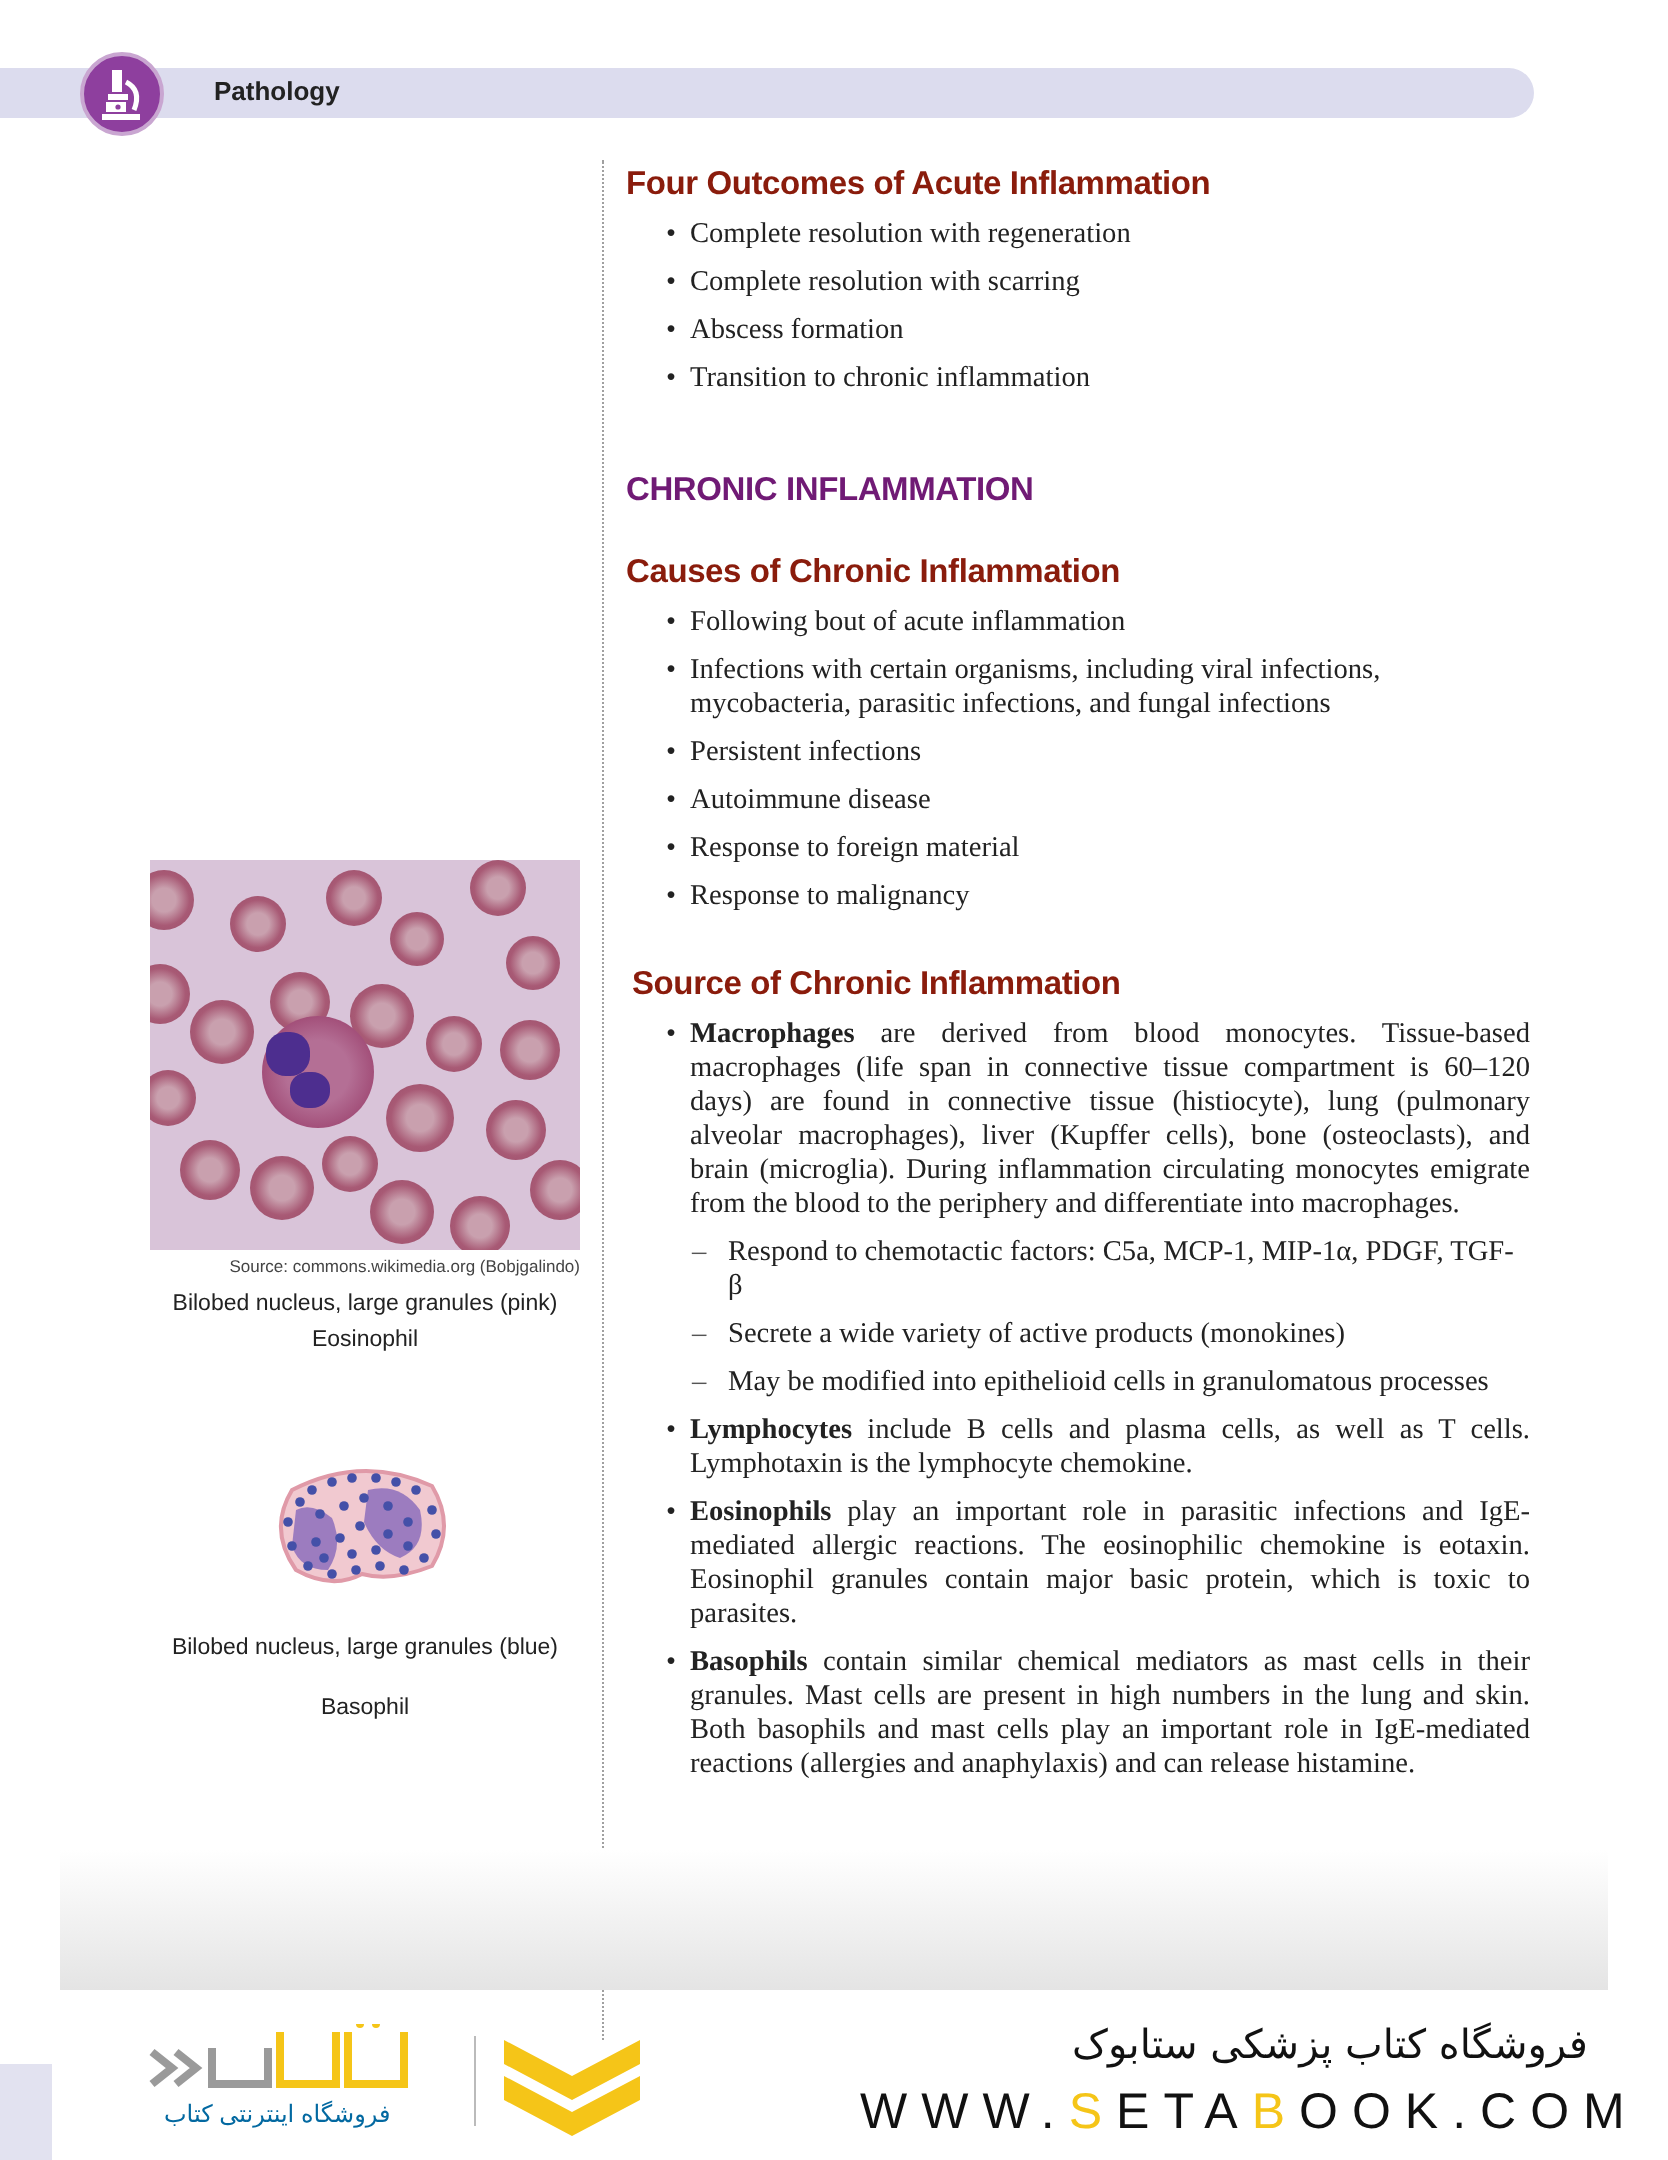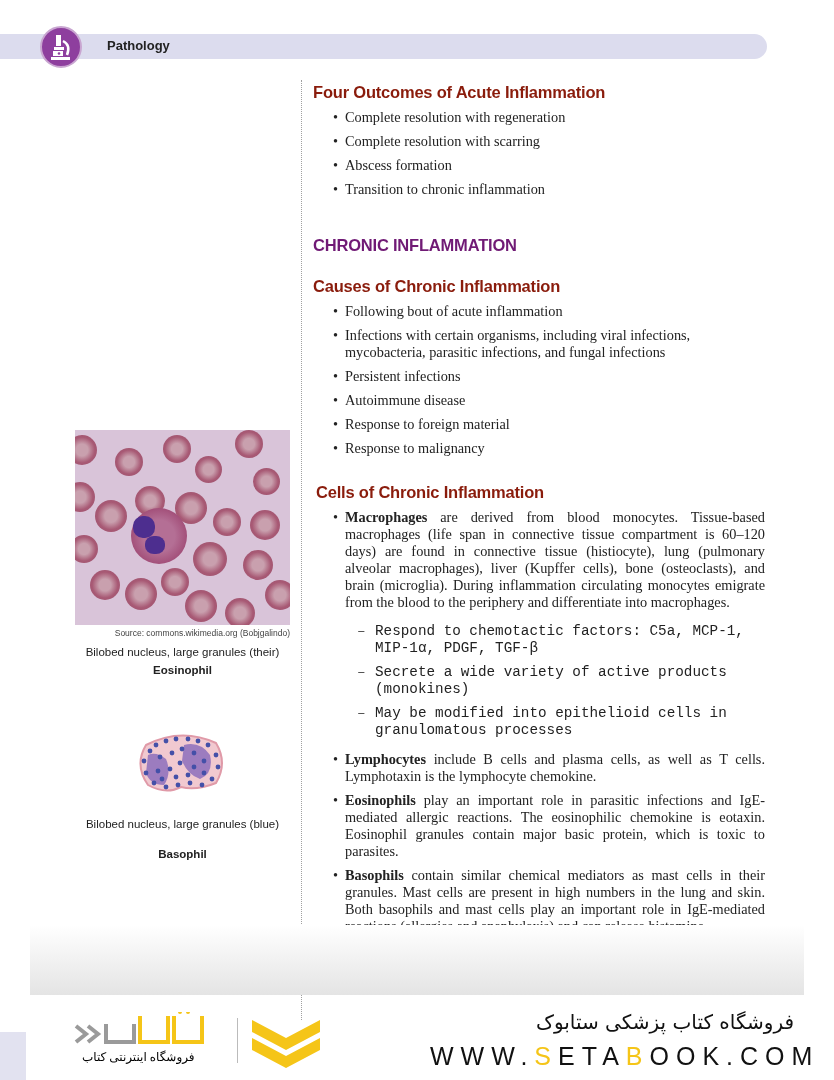--- a/index.html
+++ b/index.html
@@ -16,42 +16,42 @@
 
   .main { position:absolute; left:313px; top:83px; width:452px; }
   .h-sub { font-family:"Liberation Sans", sans-serif; font-weight:bold; color:#8a1c0c; font-size:16.5px;
            margin:0; letter-spacing:-0.2px; }
   .h-main { font-family:"Liberation Sans", sans-serif; font-weight:bold; color:#701a75; font-size:16.5px;
             margin:0; letter-spacing:-0.2px; }
   ul.bullets { list-style:none; margin:0; padding:0; }
   ul.bullets li { position:relative; padding-left:32px; font-size:14.3px; line-height:17px; margin-top:7px; }
   ul.bullets li::before { content:"\2022"; position:absolute; left:20px; top:0; }
   ul.bullets li.para { text-align:justify; }
-  ul.dash { list-style:none; margin:12px; padding:0;font-family:Liberation Mono, monospace; }
+  ul.dash { list-style:none; margin:1px; padding:0; }
   ul.dash li { position:relative; padding-left:50px; font-size:14.3px; line-height:17px; margin-top:7px; }
   ul.dash li::before { content:"\2013"; position:absolute; left:32px; top:0; color:#555; }
   b { font-weight:bold; }
 
   .fig1 { position:absolute; left:75px; top:430px; width:215px; }
   .micro { width:215px; height:195px; background:#d9c4d9; position:relative; overflow:hidden; }
   .rbc { position:absolute; border-radius:50%; background:radial-gradient(circle, #c9a0ae 0 28%, #a85a75 60%, #9a4d69 100%); }
   .src { font-family:"Liberation Sans", sans-serif; font-size:8.5px; color:#444; text-align:right; margin-top:3px; }
   .cap { font-family:"Liberation Sans", sans-serif; font-size:11.5px; color:#222; text-align:center; }
-  .capb { font-family:"Liberation Sans", sans-serif; font-size:11.5px; font-weight:bold; color:#222; text-align:center; }
+  .capb { font-family:"Liberation Sans", sans-serif; font-size:11.5px; font-weight:normal; color:#222; text-align:center; }
 
   .fig2 { position:absolute; left:75px; top:730px; width:215px; }
 
   .fade { position:absolute; left:30px; top:925px; width:774px; height:70px;
           background:linear-gradient(#ffffff, #e4e4e4); }
   .left-tab { position:absolute; left:0; top:1032px; width:26px; height:48px; background:#e2e2f0; }
 
   .brand-logo { position:absolute; left:70px; top:1012px; }
   .brand-mark { position:absolute; left:250px; top:1016px; }
   .brand-divider { position:absolute; left:237px; top:1018px; width:1px; height:45px; background:#bbb; }
-  .brand-sub { position:absolute; left:82px; top:1050px; font-family:Liberation Serif, serif; font-size:12px; color:#000000; direction:rtl; }
+  .brand-sub { position:absolute; left:82px; top:1050px; font-family:Liberation Sans, sans-serif; font-size:12px; color:#0369a1; direction:rtl; }
   .store-fa { position:absolute; right:40px; top:1010px; font-family:"DejaVu Sans", sans-serif; font-size:20px; color:#111; direction:rtl; }
   .store-url { position:absolute; left:430px; top:1042px; font-family:"Liberation Sans", sans-serif; font-size:25px;
                letter-spacing:7px; color:#111; }
   .store-url .y { color:#f5c518; }
 </style>
 </head>
 <body>
 
 <div class="header-band"></div>
 <div class="header-logo">
@@ -82,21 +82,21 @@
   <h3 class="h-sub" style="margin-top:22px;">Causes of Chronic Inflammation</h3>
   <ul class="bullets">
     <li>Following bout of acute inflammation</li>
     <li>Infections with certain organisms, including viral infections, mycobacteria, parasitic infections, and fungal infections</li>
     <li>Persistent infections</li>
     <li>Autoimmune disease</li>
     <li>Response to foreign material</li>
     <li>Response to malignancy</li>
   </ul>
 
-  <h3 class="h-sub" style="margin-top:26px; margin-left:3px;">Cells of Chronic Inflammation</h3>
+  <h3 class="h-sub" style="margin-top:26px; margin-left:3px;">Source of Chronic Inflammation</h3>
   <ul class="bullets">
     <li class="para">
       <b>Macrophages</b><span> are derived from blood monocytes. Tissue-based macrophages (life span in connective tissue compartment is 60–120 days) are found in connective tissue (histiocyte), lung (pulmonary alveolar macrophages), liver (Kupffer cells), bone (osteoclasts), and brain (microglia). During inflammation circulating monocytes emigrate from the blood to the periphery and differentiate into macrophages.</span>
     </li>
   </ul>
   <ul class="dash">
     <li>Respond to chemotactic factors: C5a, MCP-1, MIP-1α, PDGF, TGF-β</li>
     <li>Secrete a wide variety of active products (monokines)</li>
     <li>May be modified into epithelioid cells in granulomatous processes</li>
   </ul>
@@ -134,21 +134,21 @@
     <div class="rbc" style="left:50px;top:148px;width:32px;height:32px;"></div>
     <div class="rbc" style="left:86px;top:138px;width:28px;height:28px;"></div>
     <div class="rbc" style="left:110px;top:160px;width:32px;height:32px;"></div>
     <div class="rbc" style="left:150px;top:168px;width:30px;height:30px;"></div>
     <div class="rbc" style="left:190px;top:150px;width:30px;height:30px;"></div>
     <div style="position:absolute;left:56px;top:78px;width:56px;height:56px;border-radius:50%;background:radial-gradient(circle,#b46f95 0 40%,#a3507a 70%,#c98aa9 100%);"></div>
     <div style="position:absolute;left:58px;top:86px;width:22px;height:22px;border-radius:45%;background:#4d2e8f;"></div>
     <div style="position:absolute;left:70px;top:106px;width:20px;height:18px;border-radius:45%;background:#4d2e8f;"></div>
   </div>
   <div class="src">Source: commons.wikimedia.org (Bobjgalindo)</div>
-  <div class="cap" style="margin-top:8px;">Bilobed nucleus, large granules (their)</div>
+  <div class="cap" style="margin-top:8px;">Bilobed nucleus, large granules (pink)</div>
   <div class="capb" style="margin-top:6px;">Eosinophil</div>
 </div>
 
 <div class="fig2">
   <div style="width:215px;height:70px;position:relative;">
     <svg width="90" height="62" viewBox="0 0 90 62" style="position:absolute;left:61px;top:3px;">
       <path d="M10 12 Q45 -6 80 10 Q92 30 80 50 Q60 58 45 54 Q30 62 12 52 Q-2 32 10 12Z" fill="#f1c9d0" stroke="#e09aa8" stroke-width="2"></path>
       <path d="M12 22 Q20 18 30 26 Q36 40 28 52 Q14 52 10 40Z" fill="#9c7cbf"></path>
       <path d="M48 12 Q64 8 74 22 Q78 40 64 46 Q52 42 46 28Z" fill="#9c7cbf"></path>
       <g fill="#4450a8">

